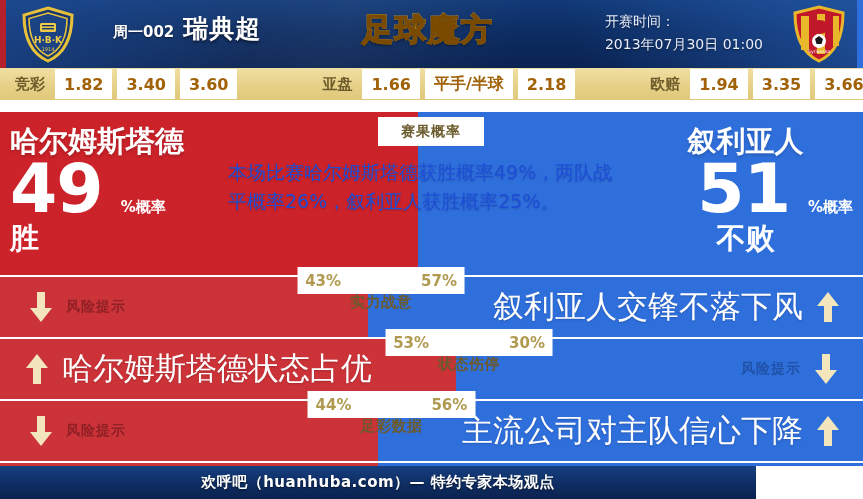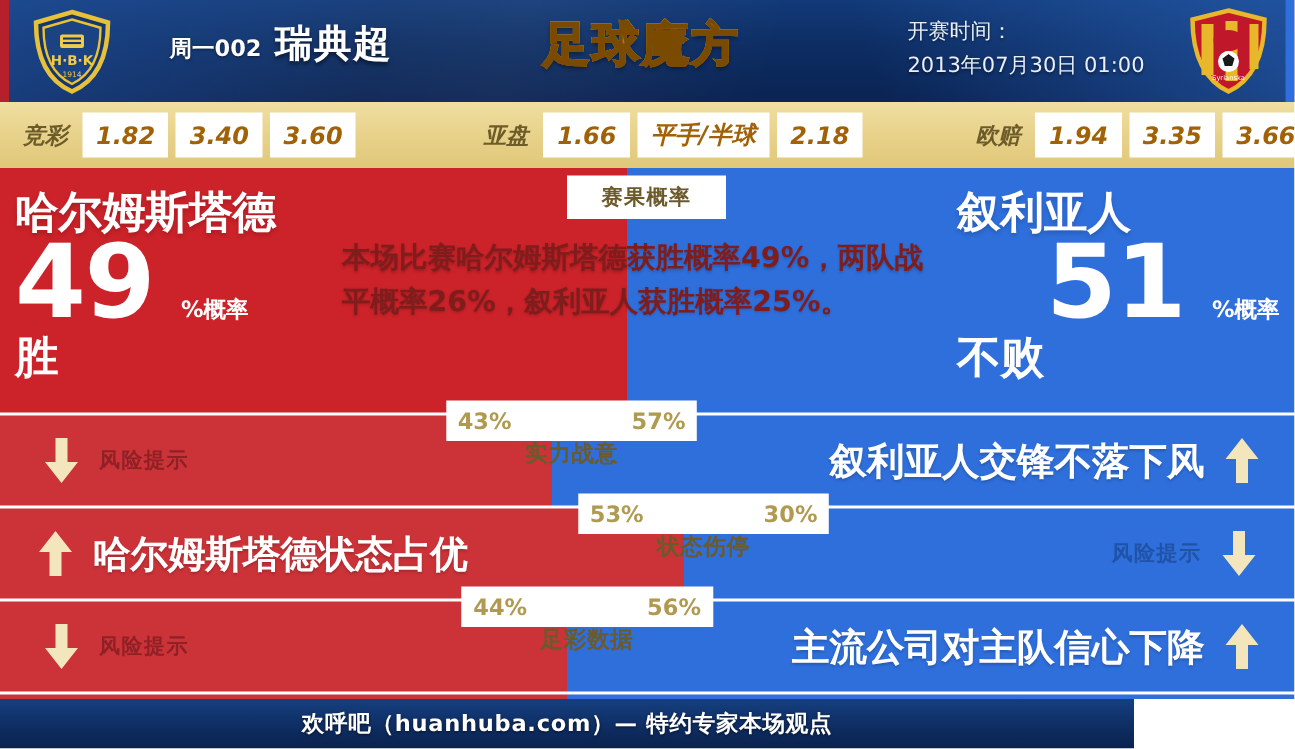--- a/index.html
+++ b/index.html
@@ -53,23 +53,23 @@
     text-shadow: 0 2px 3px rgba(0,0,0,.45);
     white-space:nowrap;
   }
   .kickoff {
     position:absolute; right:100px; top:10px; z-index:5; text-align:left;
     color:#e9eefb; font-size:14px; line-height:1.62; text-shadow:0 1px 2px rgba(0,0,0,.5);
   }
 
   
   .odds-bar {
-    position:absolute; left:0; top:68px; width:863px; height:44px;
+    position:absolute; left:0; top:68px; width:863px; height:32px;
     background: linear-gradient(180deg,#f0dfa2 0%, #e7d189 55%, #e0c879 100%);
-    display:flex; align-items:center;font-style:italic;
+    display:flex; align-items:center;
   }
   .odds-group { display:flex; align-items:center; }
   .odds-title { color:#6d5c2a; font-size:15px; font-weight:700; margin:0 10px 0 0; white-space:nowrap;}
   .odds-cell {
     background:#ffffff; color:#a16207; font-size:16px; font-weight:700;
     height:30px; min-width:55px; padding:0 9px; margin-right:5px;
     display:flex; align-items:center; justify-content:center; white-space:nowrap;
   }
   .odds-cell.wide { min-width:78px; }
   .og1 { margin-left:15px; }
@@ -81,31 +81,31 @@
   .main-red  { position:absolute; left:0; top:0; width:418px; height:163px; background:#cc2229; }
   .main-blue { position:absolute; left:418px; top:0; width:445px; height:163px; background:#2f6fdc; }
 
   .prob-tab {
     position:absolute; left:378px; top:5px; width:106px; height:29px; background:#ffffff;
     display:flex; align-items:center; justify-content:center; z-index:4;
     color:#6b5a2c; font-size:14px; font-weight:700; letter-spacing:1px;
   }
 
   .home-side { position:absolute; left:10px; top:14px; width:215px; z-index:3; color:#fff; }
-  .away-side { position:absolute; right:10px; top:14px; width:215px; z-index:3; color:#fff; text-align:left; }
+  .away-side { position:absolute; right:10px; top:14px; width:215px; z-index:3; color:#fff; text-align:center; }
   .team-name { font-size:29px; font-weight:800; line-height:1.08; letter-spacing:0px; text-shadow:0 2px 3px rgba(0,0,0,.18);}
   .pct-row { display:flex; align-items:baseline; margin-top:-2px; }
   .away-side .pct-row { justify-content:flex-end; }
   .pct-num { font-size:68px; font-weight:800; line-height:1; letter-spacing:-1px; }
   .pct-unit { font-size:15px; font-weight:700; margin-left:18px; white-space:nowrap;}
   .team-verdict { font-size:29px; font-weight:800; line-height:1.1; margin-top:0px; }
 
   .summary {
     position:absolute; left:228px; top:46px; width:400px; z-index:3;
-    color:#7f1d1d; font-size:19px; font-weight:700; line-height:1.52;
+    color:#1d4ed8; font-size:19px; font-weight:400; line-height:1.52;
     text-shadow:0 1px 2px rgba(0,0,0,.2);
   }
 
   
   .rows { position:absolute; left:0; top:277px; width:863px; height:186px; }
   .stat-row { position:absolute; left:0; width:863px; height:60px; }
   .stat-row.r1 { top:0; }
   .stat-row.r2 { top:62px; }
   .stat-row.r3 { top:124px; }
   .bar-red  { position:absolute; left:0; top:0; height:60px; background:#cc3338; }
@@ -114,21 +114,21 @@
   .mid-label {
     position:absolute; top:-10px; height:27px; background:#ffffff; z-index:5;
     display:flex; align-items:center; justify-content:center; gap:9px;
     padding:0 8px; white-space:nowrap;
   }
   .mid-pct { color:#b09a50; font-size:15px; font-weight:700; }
   .mid-name { color:#6b5a2c; font-size:15px; font-weight:700; letter-spacing:0.5px;margin-top:44px;}
 
   .row-msg {
     position:absolute; top:0; height:60px; display:flex; align-items:center; gap:12px;
-    color:#ffffff; font-size:25px; font-weight:700; z-index:4;
+    color:#ffffff; font-size:31px; font-weight:400; z-index:4;
     text-shadow:0 1px 2px rgba(0,0,0,.2);
   }
   .row-msg.left { left:24px; }
   .row-msg.right { right:22px; }
 
   .risk {
     position:absolute; top:0; height:60px; display:flex; align-items:center; gap:12px; z-index:4;
   }
   .risk.left { left:28px; }
   .risk.right { right:24px; }

